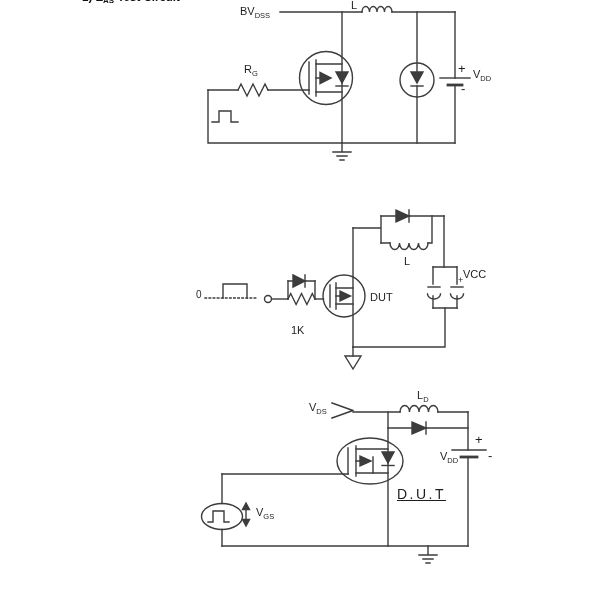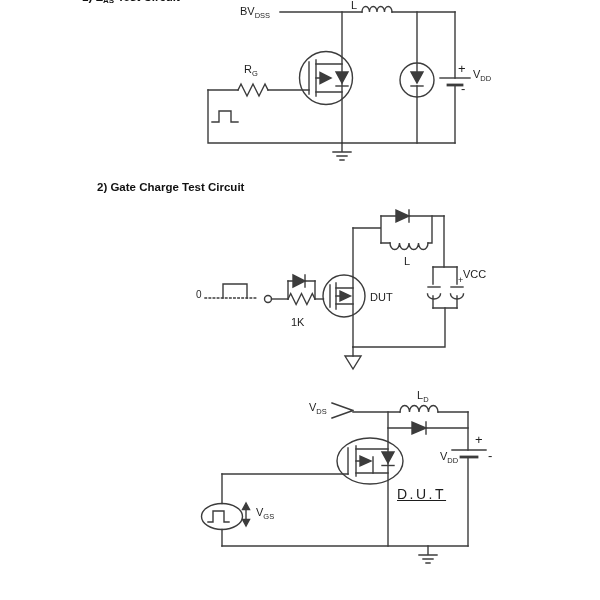--- a/index.html
+++ b/index.html
@@ -164,24 +164,23 @@
 
   <div class="title" style="left:82px;top:-9px"><span>1) E</span><sub>AS</sub><span> Test Circuit</span></div>
 
   <span class="lbl" style="left:240px;top:6px"><span>BV</span><sub>DSS</sub></span>
   <span class="lbl" style="left:351px;top:0px">L</span>
   <span class="lbl" style="left:244px;top:64px"><span>R</span><sub>G</sub></span>
   <span class="lbl sign" style="left:458px;top:62px">+</span>
   <span class="lbl" style="left:473px;top:69px"><span>V</span><sub>DD</sub></span>
   <span class="lbl sign" style="left:461px;top:82px">-</span>
 
-  <div class="title" style="left:97px;top:181px">2) Gate Charge Test Circuit</div>
 
   <span class="lbl zero" style="left:196px;top:290px">0</span>
-  <span class="lbl" style="left:291px;top:317px">1K</span>
+  <span class="lbl" style="left:291px;top:325px">1K</span>
   <span class="lbl" style="left:370px;top:292px">DUT</span>
   <span class="lbl" style="left:404px;top:256px">L</span>
   <span class="lbl" style="left:463px;top:269px">VCC</span>
   <span class="lbl small" style="left:458px;top:276px">+</span>
 
 
   <span class="lbl" style="left:309px;top:402px"><span>V</span><sub>DS</sub></span>
   <span class="lbl" style="left:417px;top:390px"><span>L</span><sub>D</sub></span>
   <span class="lbl sign" style="left:475px;top:433px">+</span>
   <span class="lbl" style="left:440px;top:451px"><span>V</span><sub>DD</sub></span>

